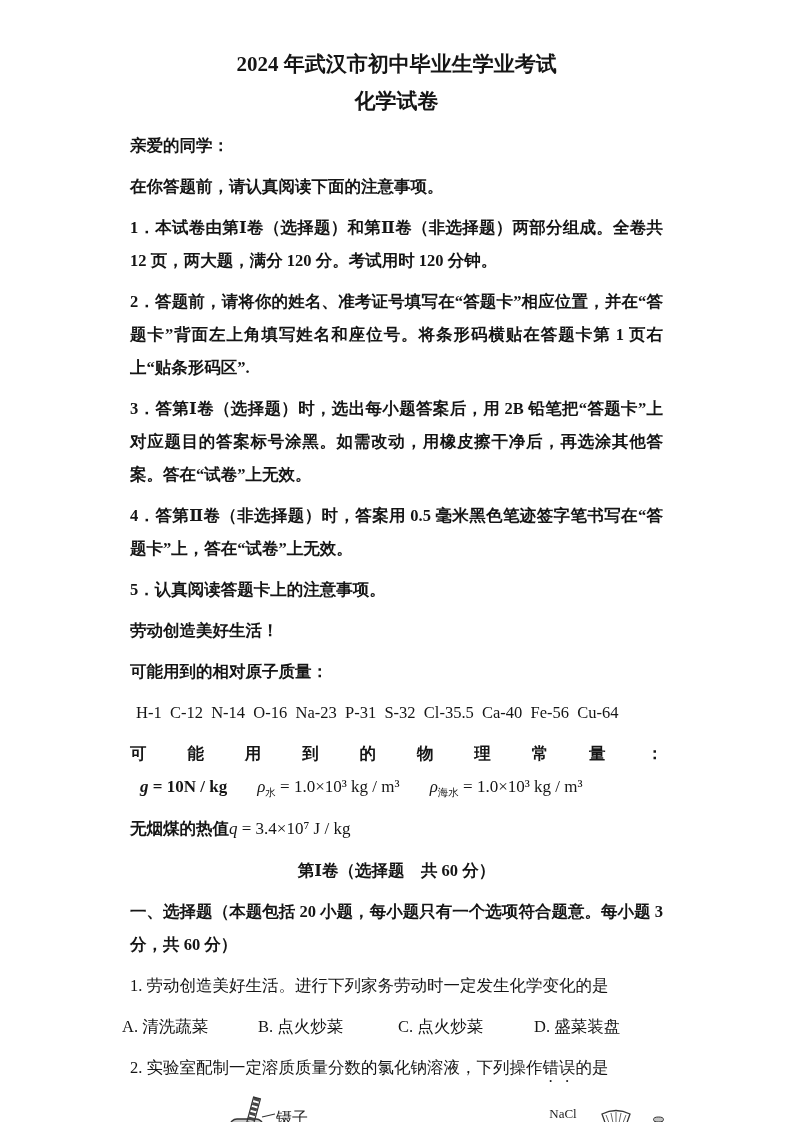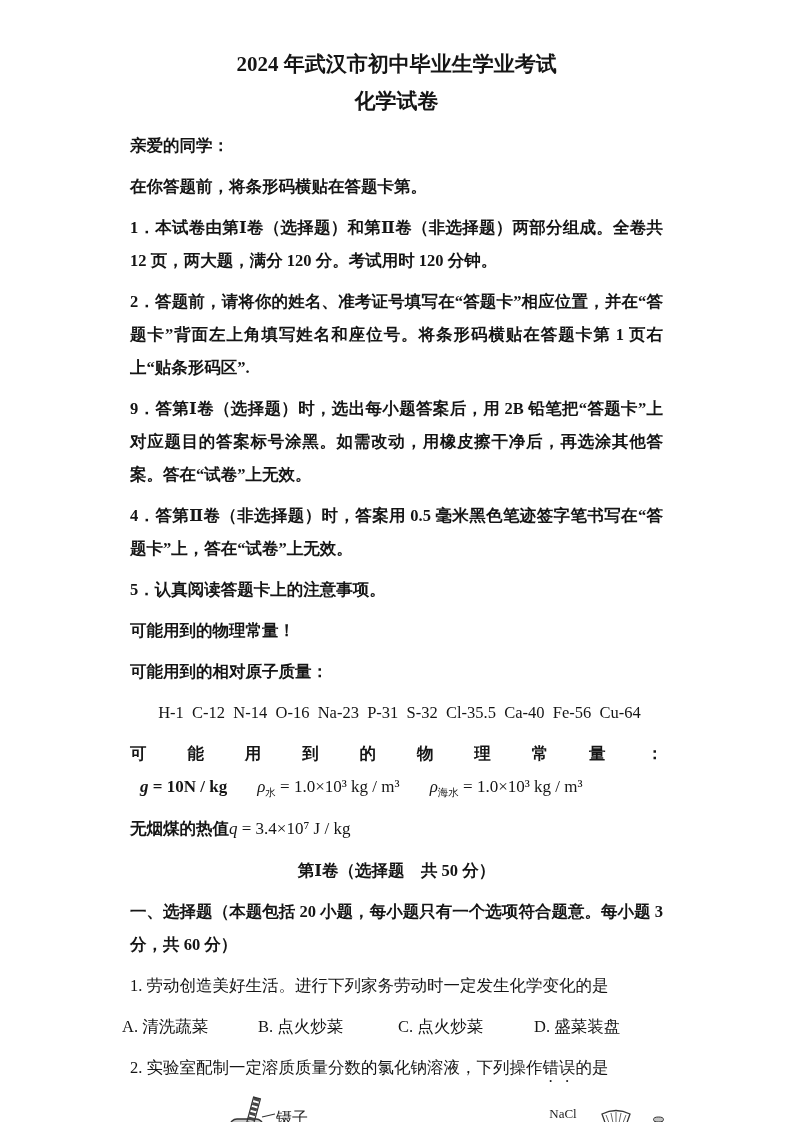--- a/index.html
+++ b/index.html
@@ -9,21 +9,21 @@
     width: 689px; height: 1122px;
     margin: 0 auto; background:#fff;
     padding: 46px 70px 0 70px;
     font-family: "Liberation Serif", "DejaVu Serif", serif;
     font-size: 16.5px; color:#151515;
   }
   .title { text-align:center; font-weight:bold; font-size:21px; line-height:1.78; margin:0; }
   .para { margin:8px; line-height:2.0; text-align:justify; }
   .bold { font-weight:bold; }
   .center { text-align:center; }
-  .masses { text-align:center; white-space:pre-wrap; padding-left:6px; }
+  .masses { text-align:left; white-space:pre-wrap; padding-left:6px; }
   .formula { font-size:17px; white-space:nowrap; }
   .formula .var { font-style:italic; }
   sub.small { font-size:10.5px; line-height:0; }
   .fsp { margin-left:30px; }
   .fsp1 { margin-left:10px;font-weight:bold; }
   .em-dots {
     -webkit-text-emphasis: filled dot; -webkit-text-emphasis-position: under right;
     text-emphasis: filled dot; text-emphasis-position: under right;
   }
   .opts { display:flex; line-height:2.0;gap:13px; }
@@ -37,40 +37,40 @@
 </style>
 </head>
 <body>
 
 <div class="page">
 
   <p class="title">2024 年武汉市初中毕业生学业考试</p>
   <p class="title">化学试卷</p>
 
   <p class="para bold">亲爱的同学：</p>
-  <p class="para bold">在你答题前，将条形码横贴在答题卡第。</p>
+  <p class="para bold">在你答题前，请认真阅读下面的注意事项。</p>
   <p class="para bold">1．本试卷由第Ⅰ卷（选择题）和第Ⅱ卷（非选择题）两部分组成。全卷共 12 页，两大题，满分 120 分。考试用时 120 分钟。</p>
   <p class="para bold">2．答题前，请将你的姓名、准考证号填写在“答题卡”相应位置，并在“答题卡”背面左上角填写姓名和座位号。将条形码横贴在答题卡第 1 页右上“贴条形码区”.</p>
-  <p class="para bold">9．答第Ⅰ卷（选择题）时，选出每小题答案后，用 2B 铅笔把“答题卡”上对应题目的答案标号涂黑。如需改动，用橡皮擦干净后，再选涂其他答案。答在“试卷”上无效。</p>
+  <p class="para bold">3．答第Ⅰ卷（选择题）时，选出每小题答案后，用 2B 铅笔把“答题卡”上对应题目的答案标号涂黑。如需改动，用橡皮擦干净后，再选涂其他答案。答在“试卷”上无效。</p>
   <p class="para bold">4．答第Ⅱ卷（非选择题）时，答案用 0.5 毫米黑色笔迹签字笔书写在“答题卡”上，答在“试卷”上无效。</p>
   <p class="para bold">5．认真阅读答题卡上的注意事项。</p>
-  <p class="para bold">可能用到的物理常量！</p>
+  <p class="para bold">劳动创造美好生活！</p>
 
   <p class="para bold">可能用到的相对原子质量：</p>
   <p class="para masses">H-1  C-12  N-14  O-16  Na-23  P-31  S-32  Cl-35.5  Ca-40  Fe-56  Cu-64</p>
 
   <p class="para">
     <span class="bold">可能用到的物理常量：</span><span class="formula fsp1"><span class="var">g</span><span> = 10N / kg</span></span><span class="formula fsp"><span class="var">ρ</span><sub class="small">水</sub><span> = 1.0×10³ kg / m³</span></span><span class="formula fsp"><span class="var">ρ</span><sub class="small">海水</sub><span> = 1.0×10³ kg / m³</span></span>
   </p>
 
   <p class="para">
     <span class="bold">无烟煤的热值</span><span class="formula"><span class="var">q</span><span> = 3.4×10⁷ J / kg</span></span>
   </p>
 
-  <p class="para bold center">第Ⅰ卷（选择题　共 50 分）</p>
+  <p class="para bold center">第Ⅰ卷（选择题　共 60 分）</p>
   <p class="para bold">一、选择题（本题包括 20 小题，每小题只有一个选项符合题意。每小题 3 分，共 60 分）</p>
 
   <p class="para">1. 劳动创造美好生活。进行下列家务劳动时一定发生化学变化的是</p>
   <div class="opts">
     <span class="o1">A. 清洗蔬菜</span>
     <span class="o2">B. 点火炒菜</span>
     <span class="o3">C. 点火炒菜</span>
     <span class="o4">D. 盛菜装盘</span>
   </div>
 

